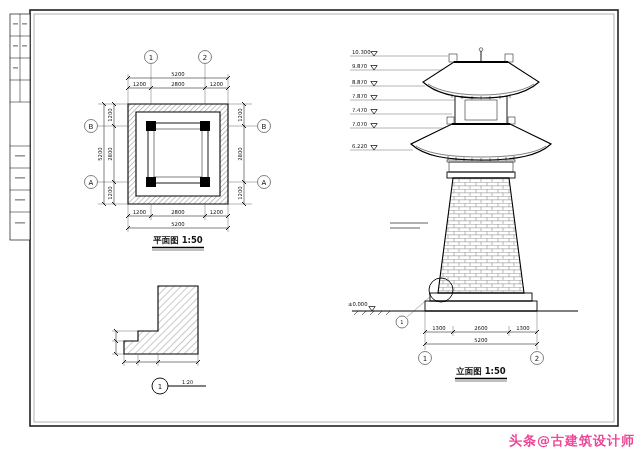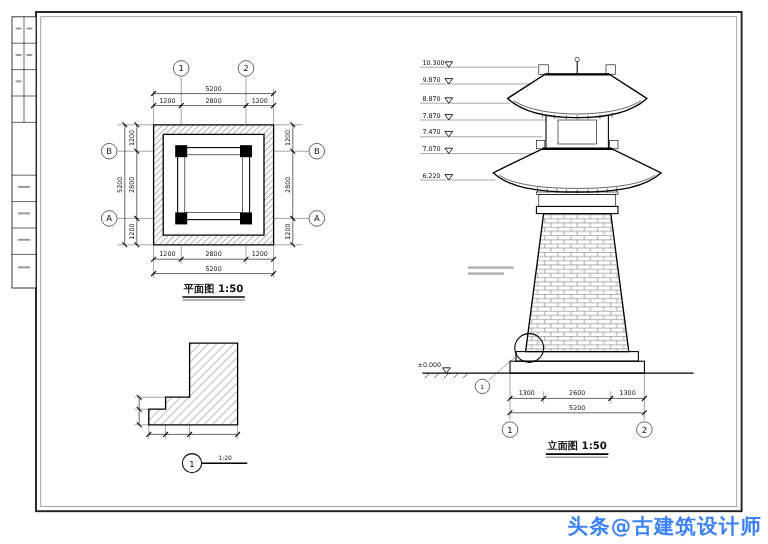--- a/index.html
+++ b/index.html
@@ -8,21 +8,21 @@
   svg text{font-family:"DejaVu Sans","Liberation Sans",sans-serif;fill:#111;}
   .dim{font-size:5.3px;text-anchor:middle;}
   .lvl{font-size:5.3px;}
   .axis{font-size:7px;text-anchor:middle;}
   .ttl{font-size:8.5px;font-weight:bold;text-anchor:middle;}
   .sc{font-size:5px;}
   .ext{stroke:#444;stroke-width:0.4;}
   .dimline{stroke:#000;stroke-width:0.5;fill:none;}
   .thin{stroke:#000;stroke-width:0.5;fill:none;}
   .med{stroke:#000;stroke-width:0.9;fill:none;}
-  .watermark{position:absolute;right:5px;bottom:3px;font-size:17px;font-weight:bold;color:#3b82f6;letter-spacing:1px;white-space:nowrap;}
+  .watermark{position:absolute;right:5px;bottom:3px;font-size:13px;font-weight:bold;color:#ec4899;letter-spacing:1px;white-space:nowrap;}
 </style>
 </head>
 <body>
 
 <div class="canvas-wrap">
 <svg viewBox="0 0 640 453" width="640" height="453">
 <defs>
   <pattern id="hatch" width="3.6" height="3.6" patternUnits="userSpaceOnUse" patternTransform="rotate(45)">
     <line x1="0" y1="0" x2="0" y2="3.6" stroke="#555" stroke-width="0.7"></line>
   </pattern>

